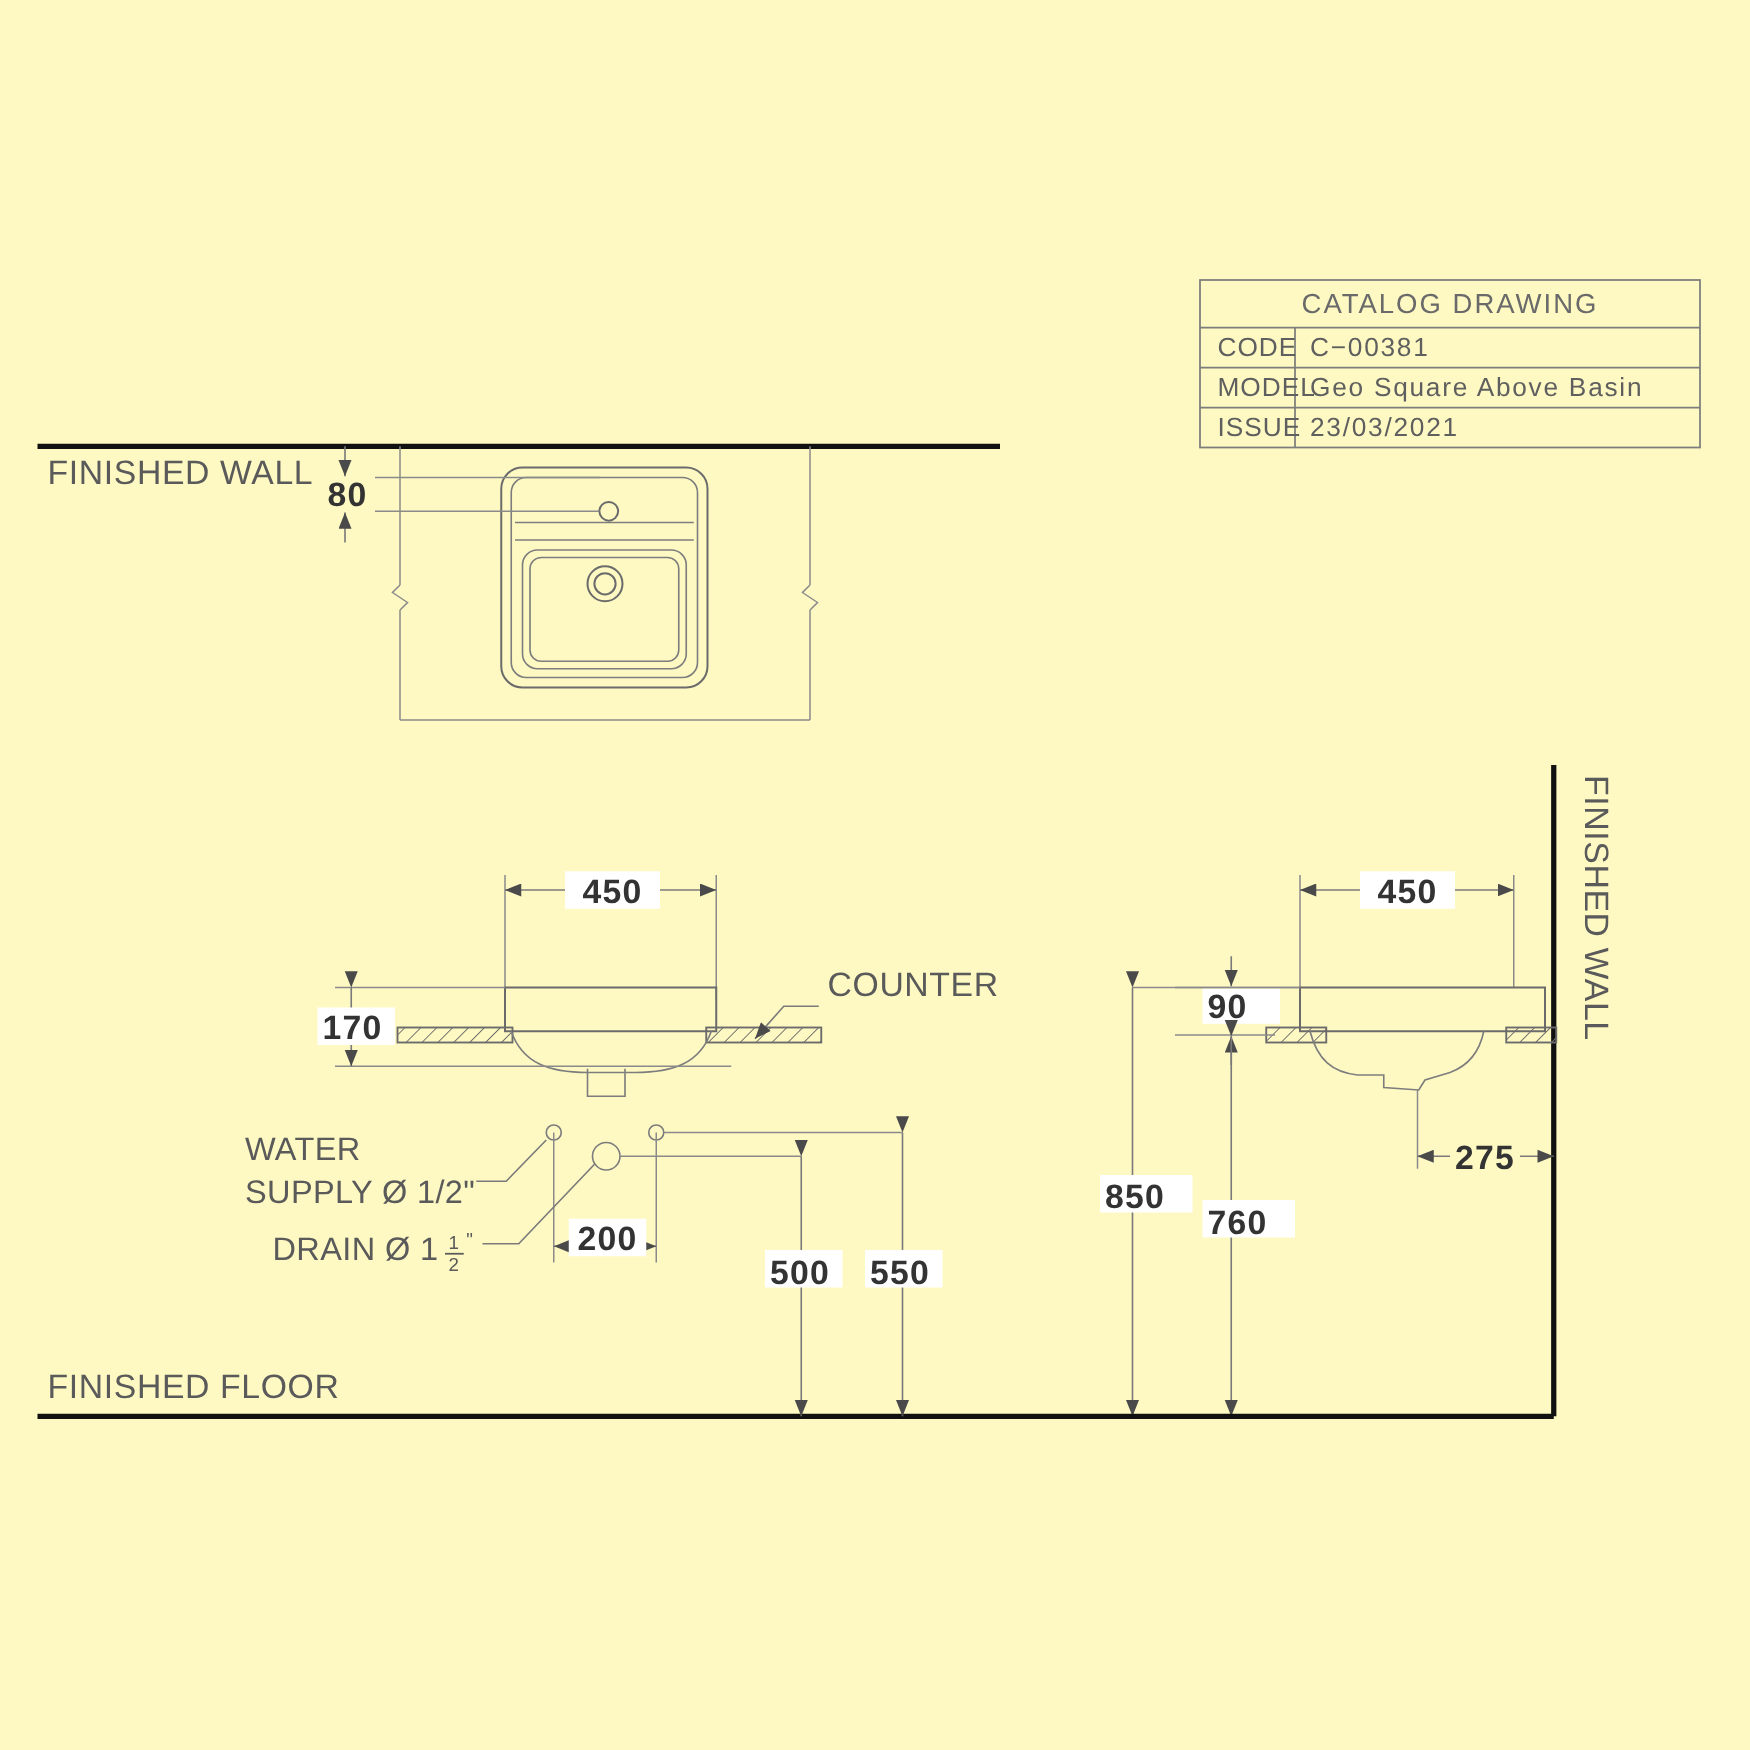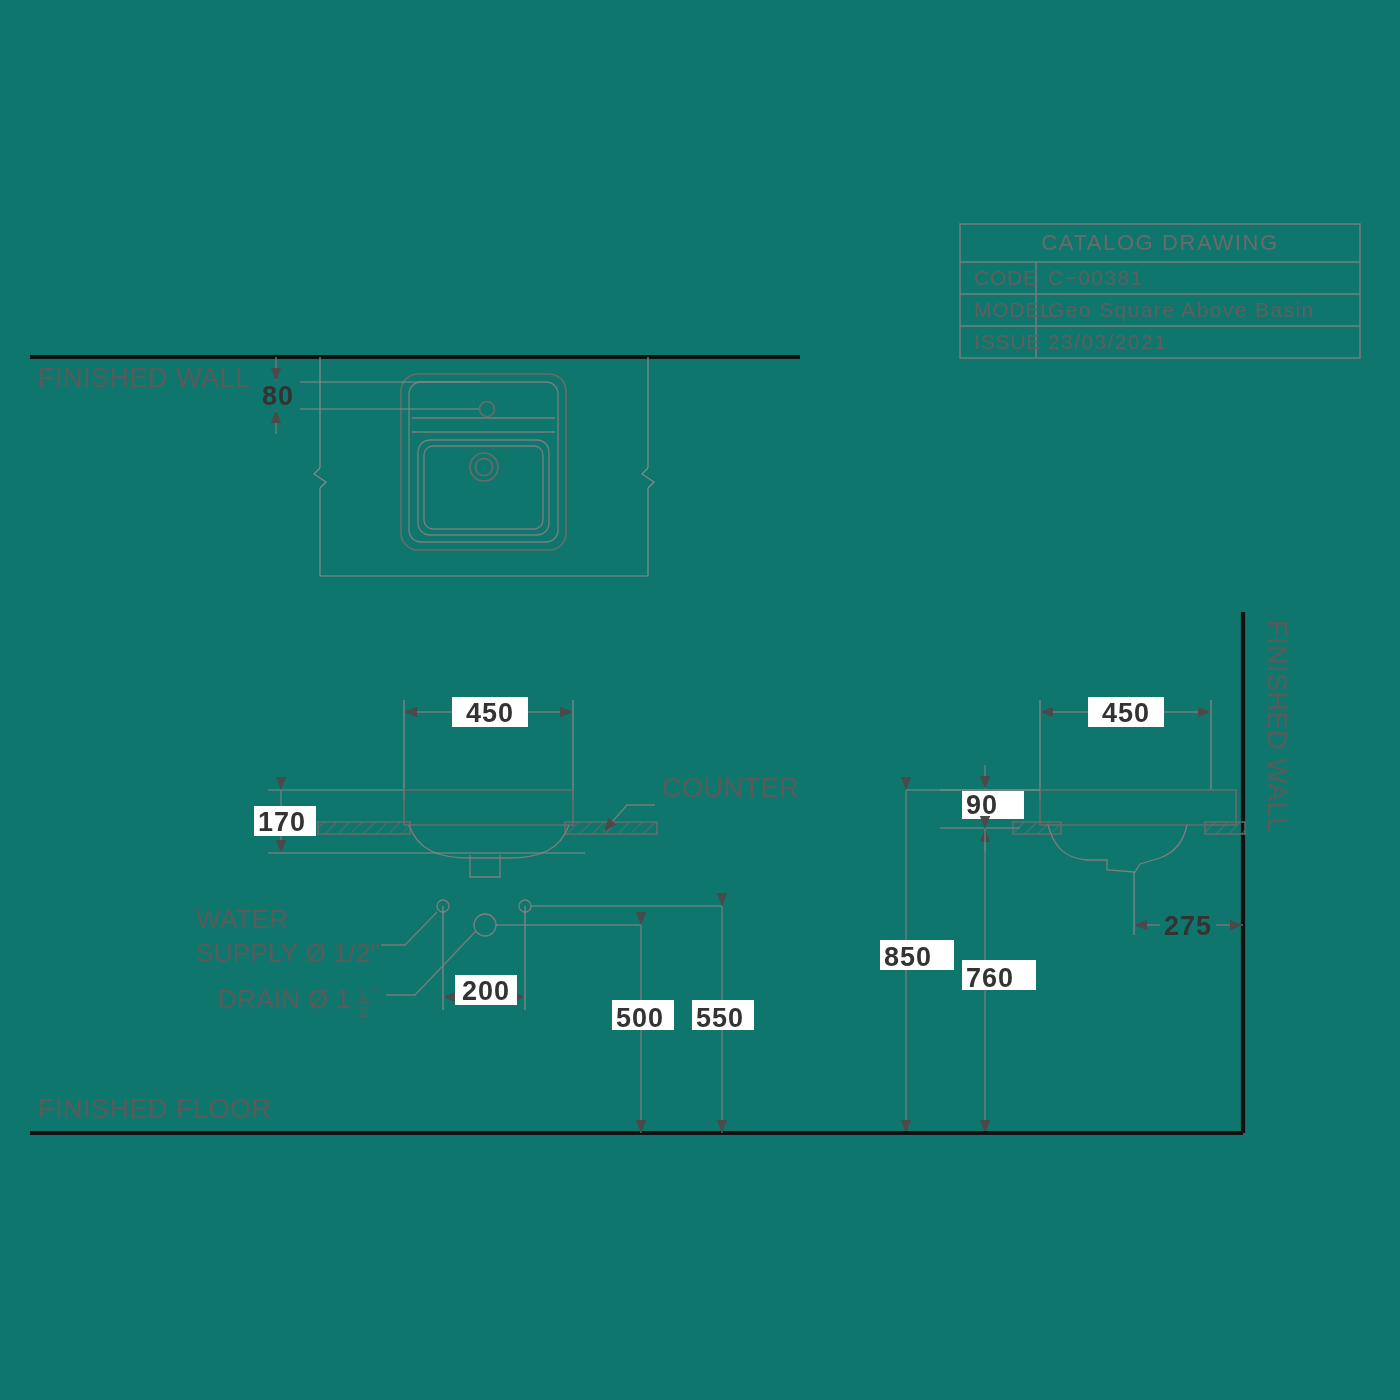--- a/index.html
+++ b/index.html
@@ -8,21 +8,21 @@
     padding: 0;
     background: #ffffff;
   }
   body {
     font-family: "Liberation Sans", sans-serif;
   }
   #sheet {
     position: relative;
     width: 1400px;
     height: 1400px;
-    background: #0f766e;
+    background: #fef9c3;
     overflow: hidden;
   }
   #sheet svg {
     display: block;
     width: 1400px;
     height: 1400px;
   }
   
   .obj      { fill: none; stroke: #6b6b6b; stroke-width: 1.6; }
   .obj-thin { fill: none; stroke: #7d7d7d; stroke-width: 1.3; }

